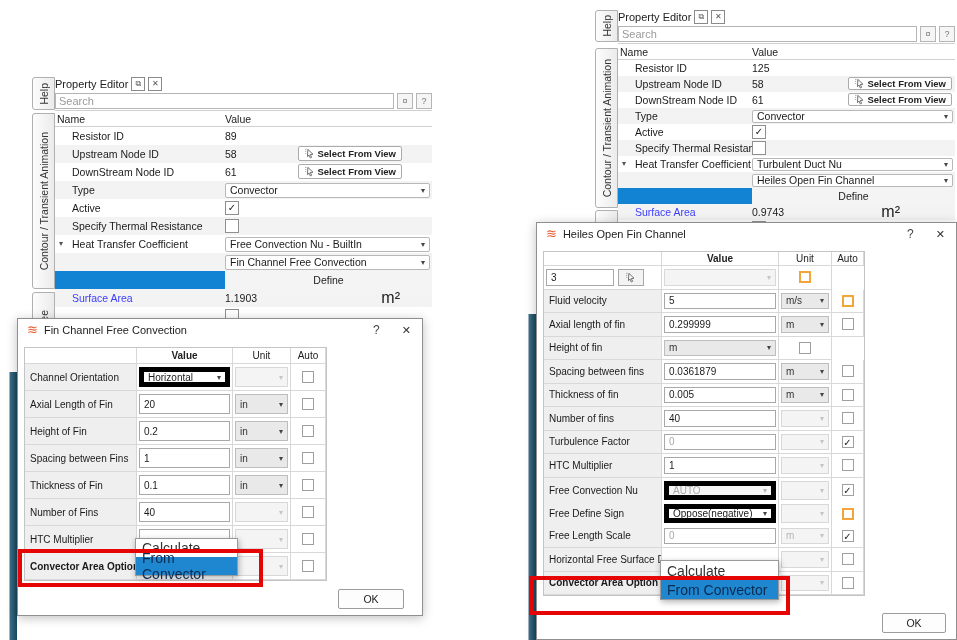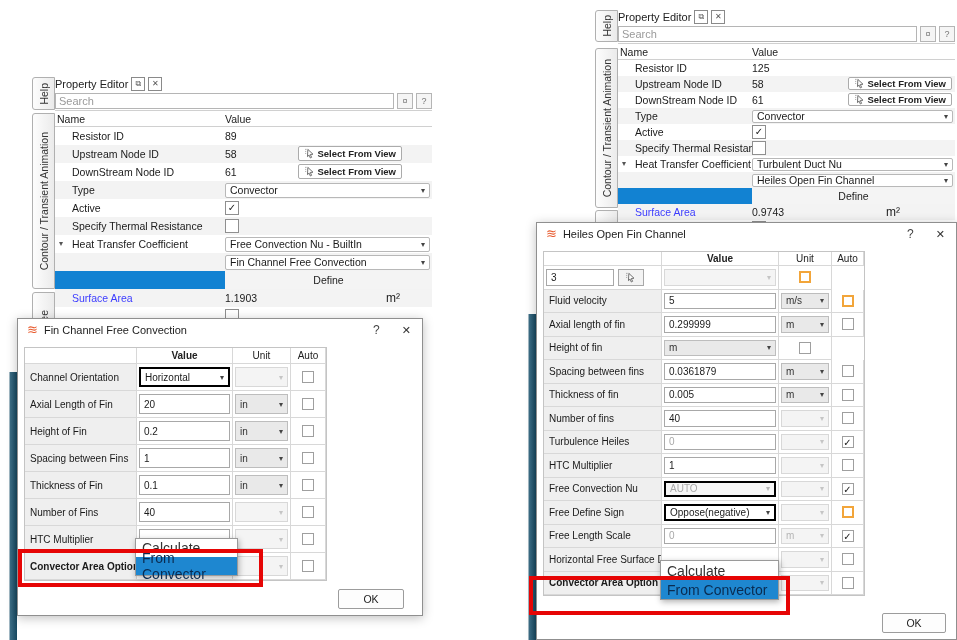--- a/index.html
+++ b/index.html
@@ -31,21 +31,21 @@
   .pe-label{padding-left:17px;position:relative;white-space:nowrap;}
   .pe-label.link{color:#3c3cff;}
   .expander{position:absolute;left:4px;top:50%;transform:translateY(-55%);font-size:8px;color:#555;}
   .pe-val{position:absolute;left:var(--vc);right:2px;top:0;bottom:0;display:flex;align-items:center;}
   .pcombo{flex:1;height:calc(100% - 3px);border:1px solid #b8b8b8;border-radius:2px;background:#fff;display:flex;align-items:center;padding:0 4px;box-sizing:border-box;}
   .pc-arr{margin-left:auto;font-size:8px;color:#444;}
   .chk{width:12px;height:12px;border:1px solid #8f8f8f;background:#fff;font-size:10px;line-height:11px;text-align:center;}
   .sfv{position:absolute;right:var(--btnr);top:1px;height:calc(100% - 3px);border:1px solid #ababab;border-radius:2px;background:#fff;display:flex;align-items:center;gap:3px;padding:0 5px;font-family:"Liberation Sans",sans-serif;font-weight:bold;font-size:9.5px;color:#222;box-sizing:border-box;}
   .defblue{position:absolute;left:0;top:0;bottom:0;width:var(--vc);background:#1282d2;}
   .defarea{position:absolute;left:var(--vc);right:0;top:0;bottom:0;background:#f4f4f4;display:flex;align-items:center;justify-content:center;font-size:10.5px;color:#222;}
-  .pe-unit{position:absolute;right:var(--unitr);font-size:12px;color:#222;}
+  .pe-unit{position:absolute;right:var(--unitr);font-size:16px;color:#222;}
 
   
   .dlg{position:absolute;background:#fff;border:1px solid #8f8f8f;box-shadow:0 2px 10px rgba(0,0,0,.25);z-index:20;}
   .dlg-title{height:22px;display:flex;align-items:center;padding:0 9px;gap:6px;}
   .wave-icon{color:#e85c30;font-size:13px;line-height:12px;}
   .dlg-title-text{font-size:11px;color:#222;}
   .dlg-help{margin-left:auto;font-size:12px;color:#444;}
   .dlg-close{font-size:11px;color:#333;margin-left:16px;margin-right:2px;}
   .dlg-table{position:absolute;left:6px;border:1px solid #c4c4c4;background:#fff;}
   .dt-head,.dt-row{display:grid;grid-template-columns:var(--lw) var(--vw) var(--uw) var(--aw);}
@@ -53,21 +53,21 @@
   .dt-head>span{display:flex;align-items:center;justify-content:center;border-right:1px solid #d8d8d8;border-bottom:1px solid #d8d8d8;}
   .dt-head .hval{font-weight:bold;}
   .dt-row{height:var(--rh);font-size:10px;}
   .dc-label{background:#efefef;display:flex;align-items:center;padding-left:5px;white-space:nowrap;overflow:hidden;border-right:1px solid #d8d8d8;border-bottom:1px solid #d8d8d8;}
   .dc-label.bold{font-weight:bold;overflow:visible;}
   .dc-value{position:relative;display:flex;align-items:center;padding:2px;border-right:1px solid #d8d8d8;border-bottom:1px solid #d8d8d8;background:#fff;box-sizing:border-box;}
   .din{flex:1;height:calc(100% - 2px);border:1px solid #a8a8a8;background:#fff;display:flex;align-items:center;padding-left:4px;box-sizing:border-box;}
   .din.gray{color:#a8a8a8;}
   .din.short{flex:0 0 60%;}
   .pickbtn{margin-left:4px;flex:0 0 26px;height:calc(100% - 2px);border:1px solid #a8a8a8;background:#f3f3f3;display:flex;align-items:center;justify-content:center;padding:0;box-sizing:border-box;}
-  .vcombo{flex:1;height:calc(100% - 2px);border:2px solid #000000;display:flex;align-items:center;padding:0 4px;background:#fff;box-sizing:border-box;}
+  .vcombo{flex:1;height:calc(100% - 2px);border:5px solid #000000;display:flex;align-items:center;padding:0 4px;background:#fff;box-sizing:border-box;}
   .vcombo .varr{margin-left:auto;font-size:8px;color:#444;}
   .vcombo.gray{color:#a8a8a8;background:#f6f6f6;}
   .vcombo.gray .varr{color:#b5b5b5;}
   .dc-unit{display:flex;align-items:center;border-right:1px solid #d8d8d8;border-bottom:1px solid #d8d8d8;background:#fff;padding:2px;box-sizing:border-box;}
   .ucombo{flex:1;height:calc(100% - 2px);border:1px solid #bdbdbd;background:#e9e9e9;display:flex;align-items:center;padding:0 4px;box-sizing:border-box;color:#333;}
   .ucombo .uarr{margin-left:auto;font-size:8px;color:#444;}
   .ucombo.dis{background:#f4f4f4;color:#b5b5b5;border-color:#d8d8d8;}
   .ucombo.dis .uarr{color:#c5c5c5;}
   .dc-auto{display:flex;align-items:center;justify-content:center;border-right:1px solid #d8d8d8;border-bottom:1px solid #d8d8d8;background:#fff;}
   .achk{width:12px;height:12px;border:1px solid #9f9f9f;background:#fff;font-size:10px;line-height:11px;text-align:center;box-sizing:border-box;}
@@ -600,21 +600,21 @@
               <div class="ucombo dis">
                 <span class="utext"></span>
                 <span class="uarr">▾</span>
               </div>
             </div>
             <div class="dc-auto">
               <span class="achk"></span>
             </div>
           </div>
           <div class="dt-row">
-            <div class="dc-label">Turbulence Heiles</div>
+            <div class="dc-label">Turbulence Factor</div>
             <div class="dc-value">
               <div class="din gray">0</div>
             </div>
             <div class="dc-unit">
               <div class="ucombo dis">
                 <span class="utext"></span>
                 <span class="uarr">▾</span>
               </div>
             </div>
             <div class="dc-auto">

